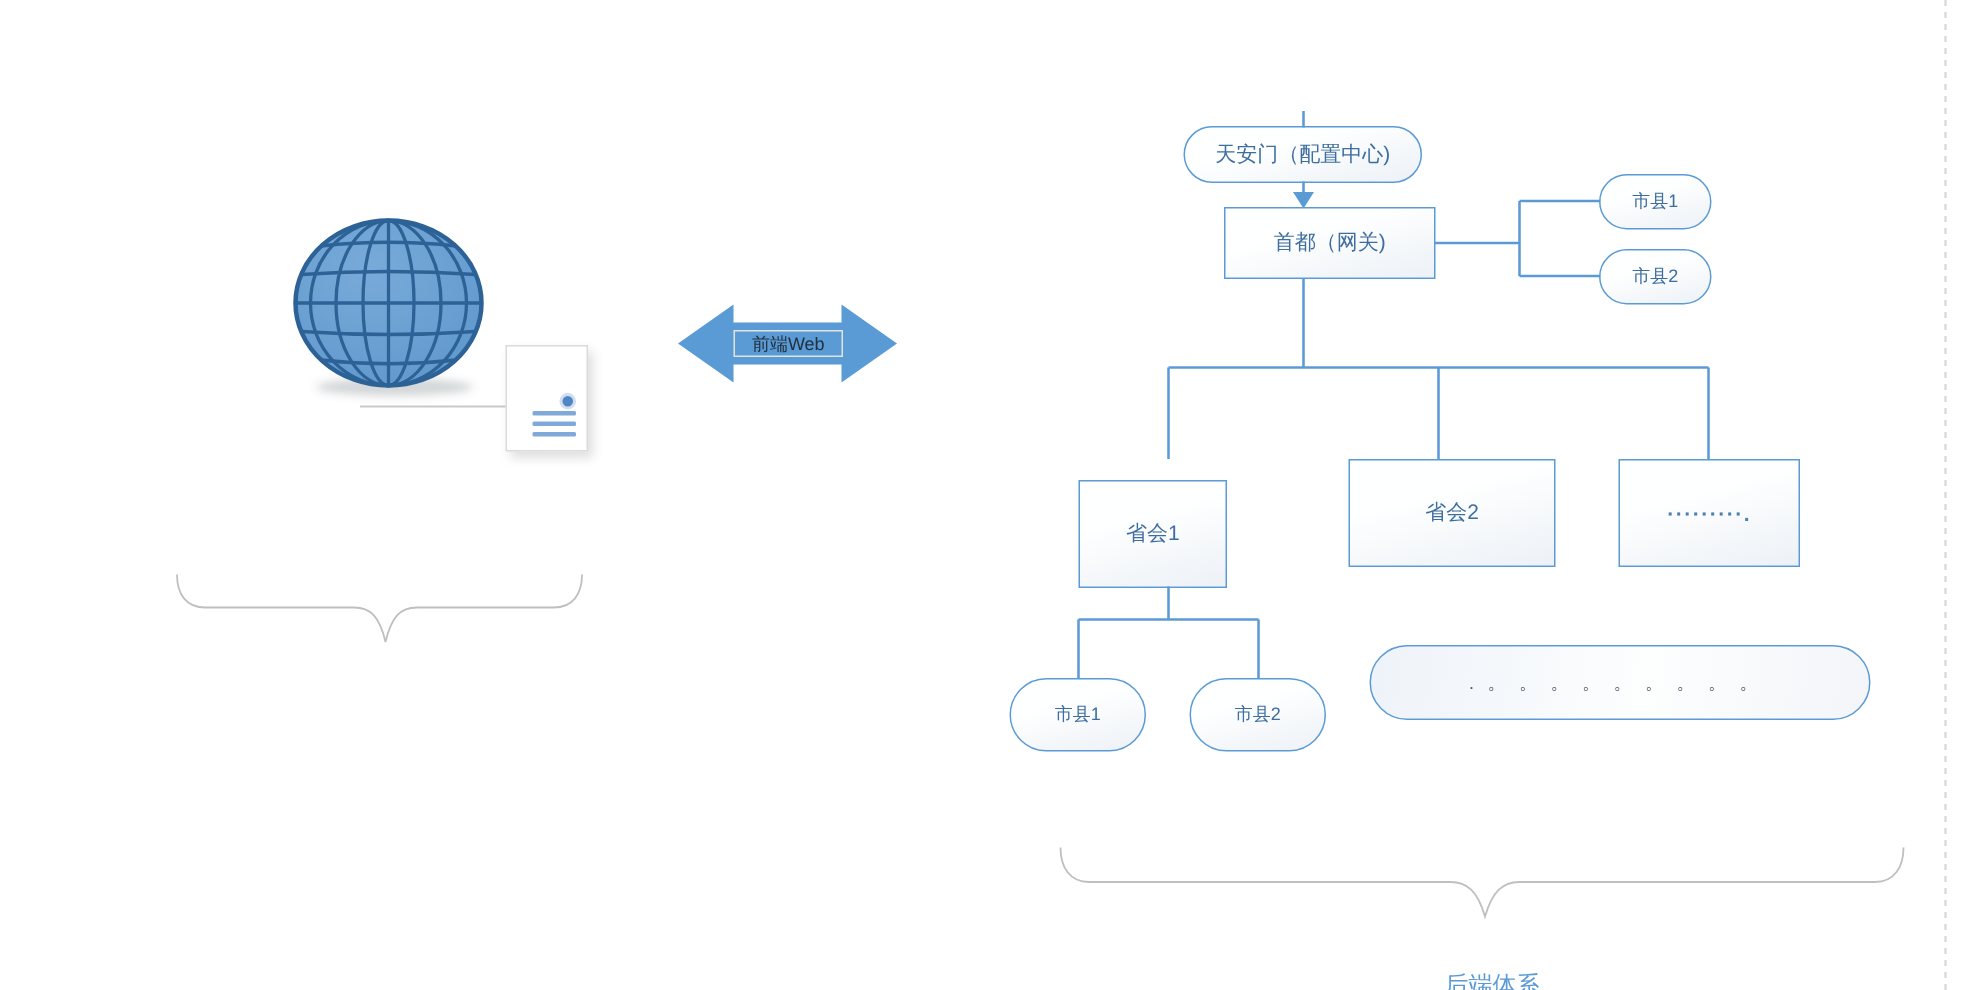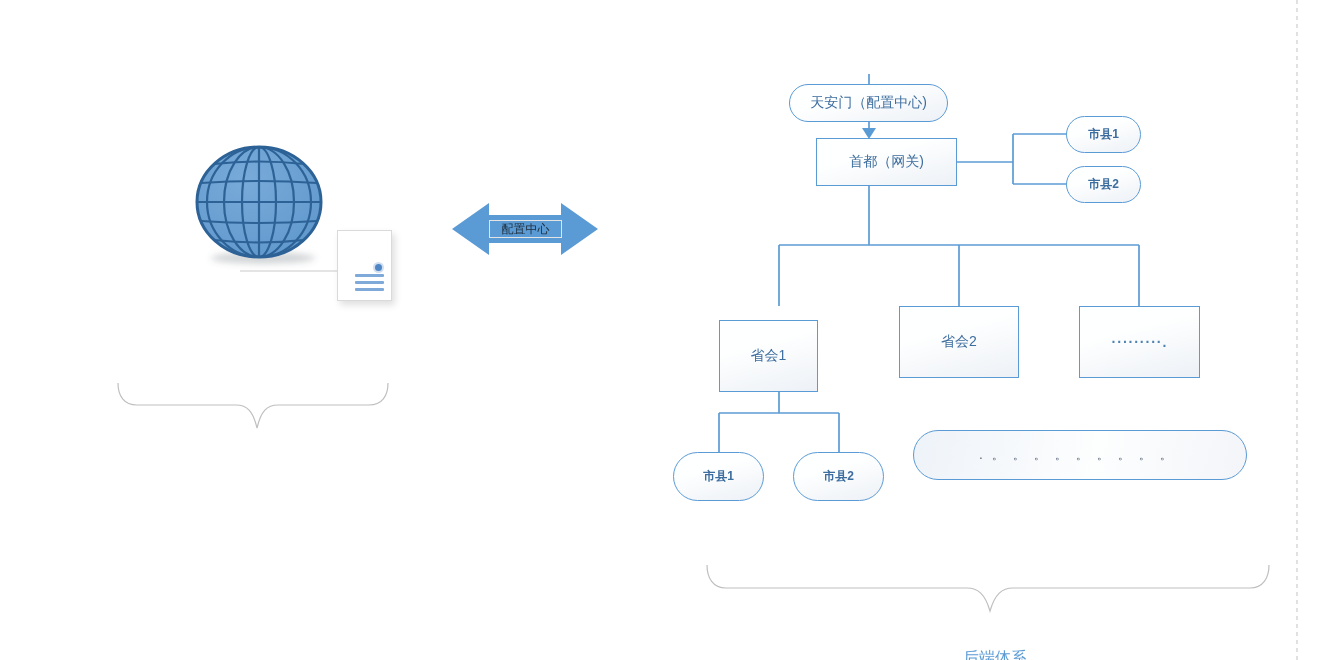--- a/index.html
+++ b/index.html
@@ -4,21 +4,21 @@
 <style>
   html,body{margin:0;padding:0;background:#fff;}
   .canvas{position:relative;width:1324px;height:660px;background:#ffffff;overflow:hidden;
           font-family:"Liberation Sans","DejaVu Sans",sans-serif;}
   svg.layer{position:absolute;left:0;top:0;}
   .node{position:absolute;display:flex;align-items:center;justify-content:center;
         border:1.5px solid #5B9BD5;color:#3E6E9F;font-size:14px;
         background:linear-gradient(165deg,#feffff 35%,#edf1f6 100%);
         box-sizing:border-box;}
   .pill{border-radius:999px;}
-  .small{font-size:12px;font-weight:bold;}
+  .small{font-size:12px;}
   .dots-box{font-weight:bold;letter-spacing:1px;color:#4E81B0;}
   .long-pill{letter-spacing:9px;font-size:12px;color:#44546A;
              background:linear-gradient(100deg,#eef3f9 0%,#fdfefe 55%,#f3f5f9 100%);}
   .brace-label{position:absolute;color:#5B9BD5;text-align:center;line-height:22px;}
   .arrow-label{position:absolute;border:1px solid #e3e3e3;color:#20303f;font-size:12px;
                line-height:16px;text-align:center;box-sizing:border-box;}
   .card{position:absolute;left:337px;top:230px;width:55px;height:71px;background:#fff;
         border:1px solid #dadada;box-shadow:3px 4px 7px rgba(0,0,0,0.13);box-sizing:border-box;}
   .card .dot{position:absolute;right:9px;top:33px;width:7px;height:7px;border-radius:50%;
              background:#4E86C6;box-shadow:0 0 0 2px rgba(120,160,210,0.35);}
@@ -89,31 +89,31 @@
     </g>
   </svg>
 
   <div class="card">
     <span class="dot"></span>
     <span class="bar" style="top:43px"></span>
     <span class="bar" style="top:50px"></span>
     <span class="bar" style="top:57px"></span>
   </div>
 
-  <div class="arrow-label" style="left:489px;top:220px;width:73px;height:18px;">配置中心</div>
+  <div class="arrow-label" style="left:489px;top:220px;width:73px;height:18px;">前端Web</div>
 
   <div class="node pill" style="left:789px;top:36px;width:159px;height:38px;margin-top:48px;">天安门（配置中心)</div>
 
   <div class="node" style="left:816px;top:138px;width:141px;height:48px;">首都（网关)</div>
 
   <div class="node pill small" style="left:1066px;top:116px;width:75px;height:37px;">市县1</div>
   <div class="node pill small" style="left:1066px;top:166px;width:75px;height:37px;">市县2</div>
 
   <div class="node" style="left:719px;top:320px;width:99px;height:72px;">省会1</div>
-  <div class="node" style="left:899px;top:306px;width:120px;height:72px;">省会2</div>
+  <div class="node" style="left:899px;top:306px;width:138px;height:72px;">省会2</div>
   <div class="node dots-box" style="left:1079px;top:306px;width:121px;height:72px;">·········.</div>
 
   <div class="node pill small" style="left:673px;top:452px;width:91px;height:49px;">市县1</div>
   <div class="node pill small" style="left:793px;top:452px;width:91px;height:49px;">市县2</div>
 
   <div class="node pill long-pill" style="left:913px;top:430px;width:334px;height:50px;">.。。。。。。。。。</div>
 
   <div class="brace-label" style="left:930px;top:647px;width:130px;font-size:16px;">后端体系</div>
 
 </div>

